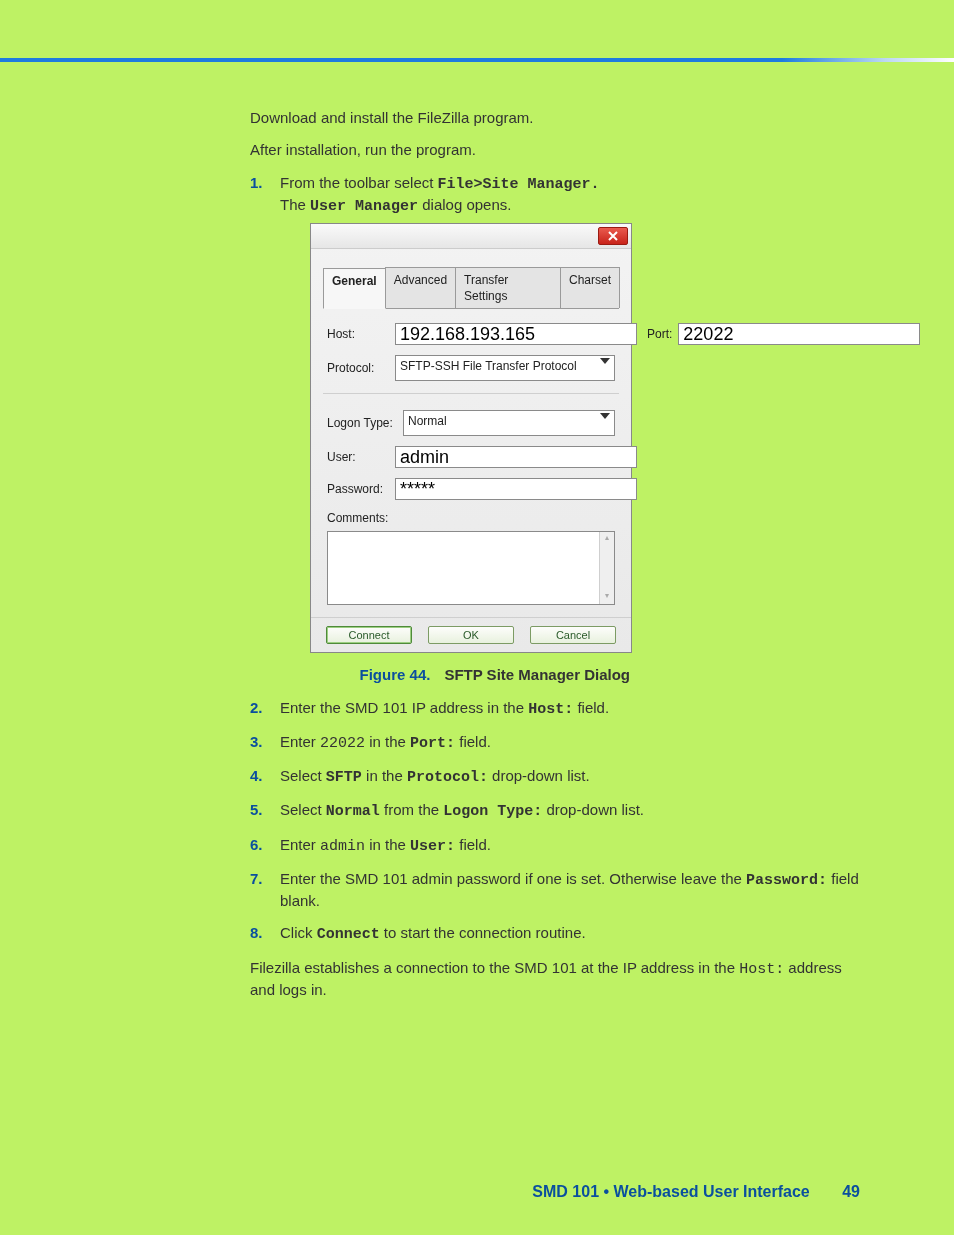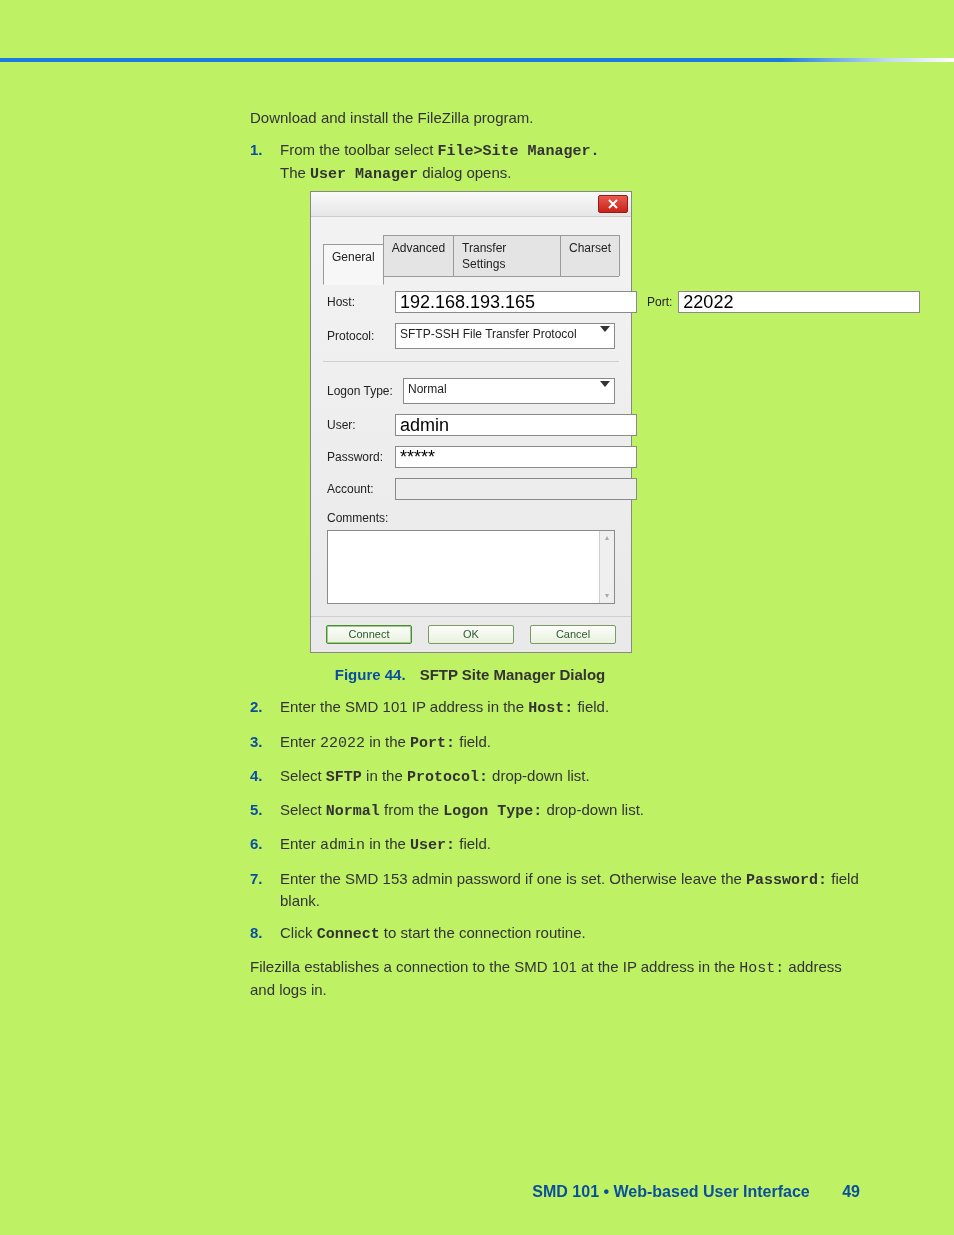--- a/index.html
+++ b/index.html
@@ -68,21 +68,21 @@
     font-weight: bold;
   }
   .tcode {
     font-family: "Courier New", monospace;
     font-weight: bold;
   }
   .tmono {
     font-family: "Courier New", monospace;
   }
   .figcap {
-    text-align: center;
+    text-align: right;
     margin: 12px 0 10px 0;
     font-weight: bold;
   }
   .figcap .fignum {
     color: var(--accent-blue);
     font-weight: bold;
     margin-right: 14px;
   }
   .footer {
     position: absolute;
@@ -147,22 +147,23 @@
     padding: 4px 8px;
     border: 1px solid #9a9a9a;
     border-bottom: none;
     margin-right: -1px;
     background: #e4e4e4;
     position: relative;
     cursor: pointer;
   }
   .tab.active {
     background: #f7f7f7;
-    top: 9px;
+    top: 1px;
     border-bottom: 1px solid #f7f7f7;
+    font-weight: bold;
   }
   .form-area {
     border: none;
     padding: 14px 4px 4px 4px;
   }
   .frow {
     display: flex;
     align-items: center;
     margin-bottom: 10px;
   }
@@ -258,20 +259,21 @@
 </head>
 <body>
 
 <div class="page">
   <div class="top-rule"></div>
   <div class="top-rule-fade"></div>
 
   <div class="body-col">
 
     <p class="lead">Download and install the FileZilla program.</p>
+    <p class="lead">After installation, run the program.</p>
 
     <ol class="steps">
 
       <li>
         <span class="step-num">1.</span>
         <span>From the toolbar select </span><span class="tcode">File&gt;Site Manager.</span><br>
         <span>The </span><span class="tcode">User Manager</span><span> dialog opens.</span>
 
         
         <div class="dialog-wrap">
@@ -320,24 +322,20 @@
                 <div class="frow">
                   <div class="flabel">User:</div>
                   <input class="finput" value="admin" style="">
                 </div>
 
                 <div class="frow">
                   <div class="flabel">Password:</div>
                   <input class="finput" value="*****" style="">
                 </div>
 
-                <div class="frow">
-                  <div class="flabel">Account:</div>
-                  <input class="finput disabled" disabled="" value="" style="">
-                </div>
 
                 <div class="comments-label">Comments:</div>
                 <div class="comments-box">
                   <div class="scroll-stub">
                     <div class="up">▴</div>
                     <div class="dn">▾</div>
                   </div>
                 </div>
 
               </div>
@@ -375,21 +373,21 @@
         <span>Select </span><span class="tcode">Normal</span><span> from the </span><span class="tcode">Logon Type:</span><span> drop-down list.</span>
       </li>
 
       <li>
         <span class="step-num">6.</span>
         <span>Enter </span><span class="tmono">admin</span><span> in the </span><span class="tcode">User:</span><span> field.</span>
       </li>
 
       <li>
         <span class="step-num">7.</span>
-        <span>Enter the SMD 153 admin password if one is set. Otherwise leave the </span><span class="tcode">Password:</span><span> field blank.</span>
+        <span>Enter the SMD 101 admin password if one is set. Otherwise leave the </span><span class="tcode">Password:</span><span> field blank.</span>
       </li>
 
       <li>
         <span class="step-num">8.</span>
         <span>Click </span><span class="tcode">Connect</span><span> to start the connection routine.</span>
       </li>
 
     </ol>
 
     <p class="lead">

